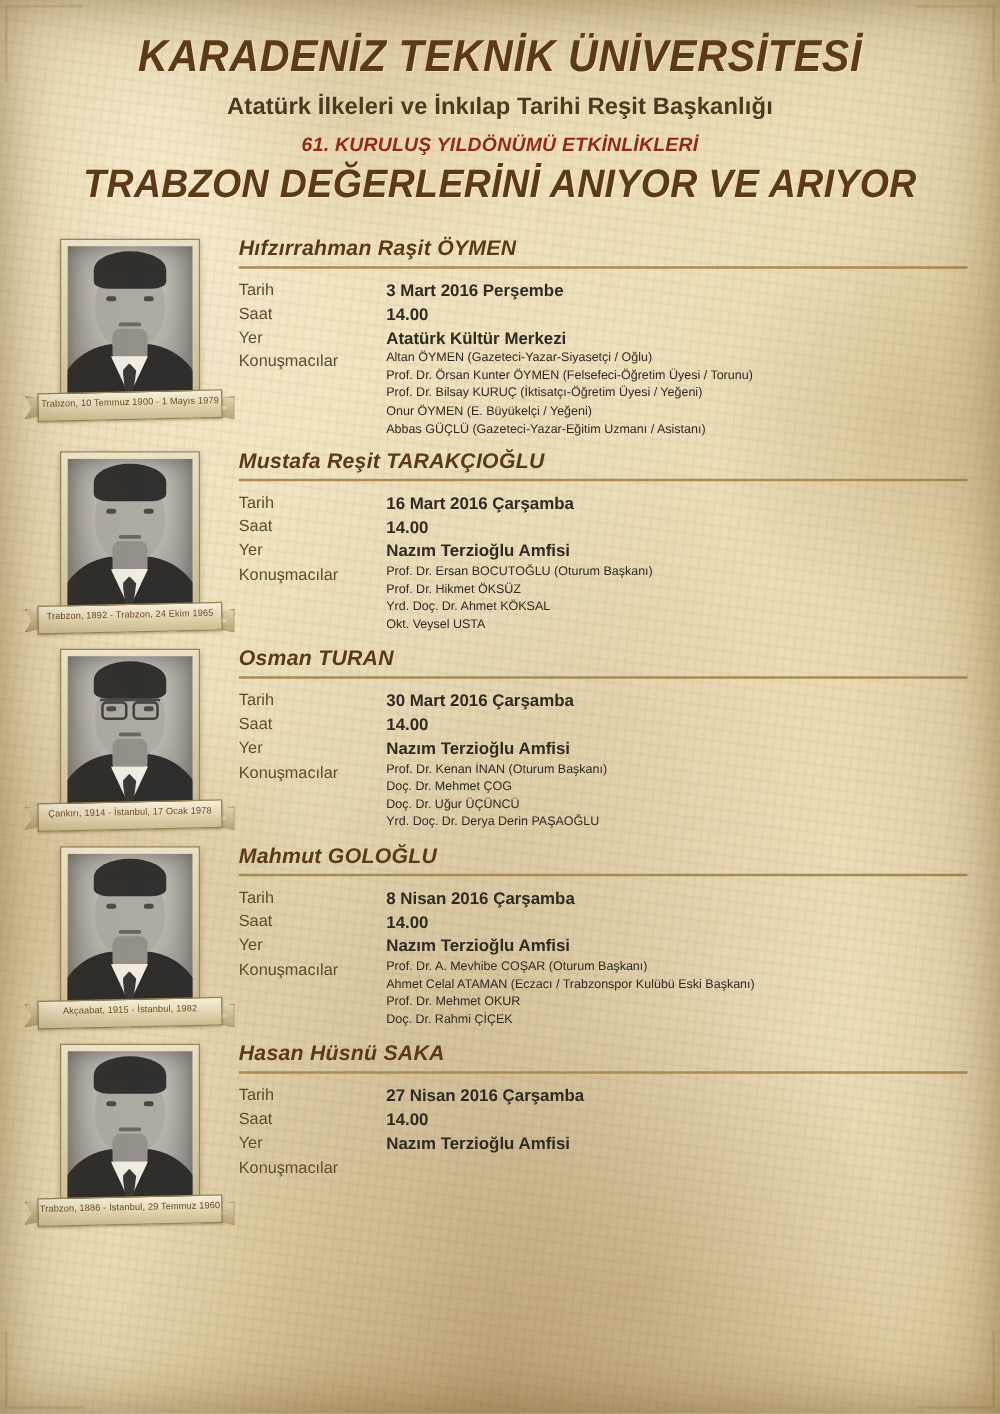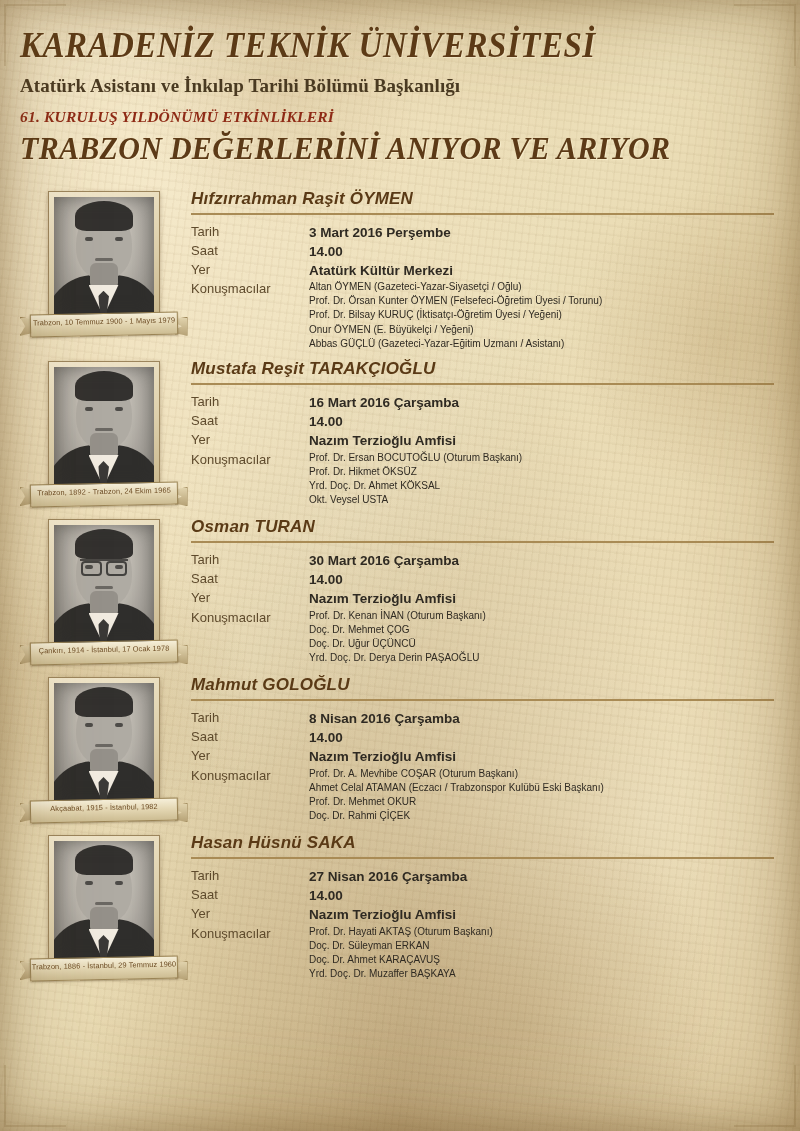--- a/index.html
+++ b/index.html
@@ -46,21 +46,21 @@
     position: absolute;
     inset: 0;
     pointer-events: none;
     box-shadow:
       inset 0 0 40px rgba(110,80,35,0.45),
       inset 0 0 110px rgba(110,80,35,0.30);
   }
   .header {
     position: relative;
     padding: 28px 20px 10px;
-    font-family: Liberation Serif, serif;
+    text-align: center;
   }
   .h-title {
     font-size: 33px;
     font-weight: bold;
     font-style: italic;
     letter-spacing: 0.5px;
     color: #5c3a17;
     text-shadow: 1px 1px 0 rgba(255,245,215,0.6);
     line-height: 1.05;
     transform: scaleY(1.08);
@@ -311,21 +311,21 @@
 
 <div class="poster">
   <div class="paper-tex"></div>
   <div class="corner tl"></div>
   <div class="corner tr"></div>
   <div class="corner bl"></div>
   <div class="corner br"></div>
 
   <div class="header">
     <div class="h-title">KARADENİZ TEKNİK ÜNİVERSİTESİ</div>
-    <div class="h-sub">Atatürk Asistanı ve İnkılap Tarihi Bölümü Başkanlığı</div>
+    <div class="h-sub">Atatürk İlkeleri ve İnkılap Tarihi Reşit Başkanlığı</div>
     <div class="h-anniv">61. KURULUŞ YILDÖNÜMÜ ETKİNLİKLERİ</div>
     <div class="h-main">TRABZON DEĞERLERİNİ ANIYOR VE ARIYOR</div>
   </div>
 
   <div class="events" id="events-container">
       <div class="event">
         <div class="portrait-col">
           <div class="frame">
             <div class="photo">
               <div class="bg"></div>
@@ -574,26 +574,20 @@
             <div class="row">
               <div class="lbl">Saat</div>
               <div class="val">14.00</div>
             </div>
             <div class="row">
               <div class="lbl">Yer</div>
               <div class="val">Nazım Terzioğlu Amfisi</div>
             </div>
             <div class="row">
               <div class="lbl">Konuşmacılar</div>
-              <div class="speakers">
-                <div class="sp">Prof. Dr. Hayati AKTAŞ (Oturum Başkanı)</div>
-                <div class="sp">Doç. Dr. Süleyman ERKAN</div>
-                <div class="sp">Doç. Dr. Ahmet KARAÇAVUŞ</div>
-                <div class="sp">Yrd. Doç. Dr. Muzaffer BAŞKAYA</div>
-              </div>
             </div>
           </div>
         </div>
       </div>
     </div>
 
   <div class="edge-vignette"></div>
 </div>
 
 </body></html>

